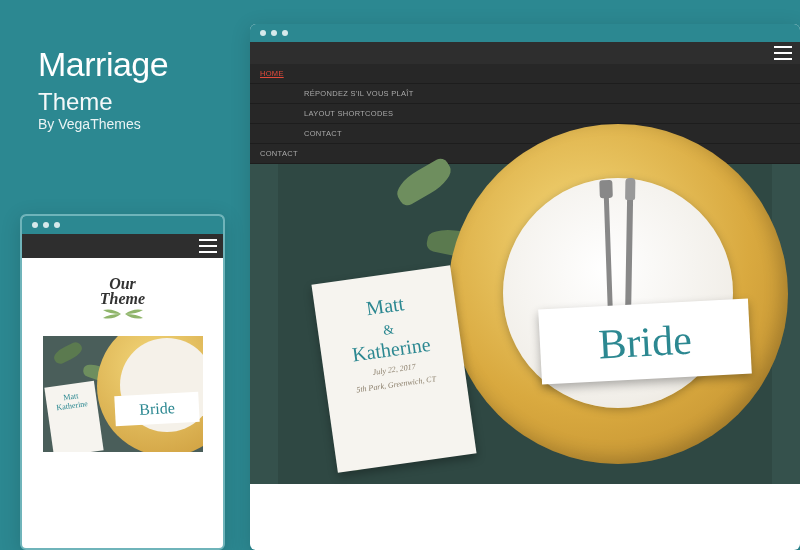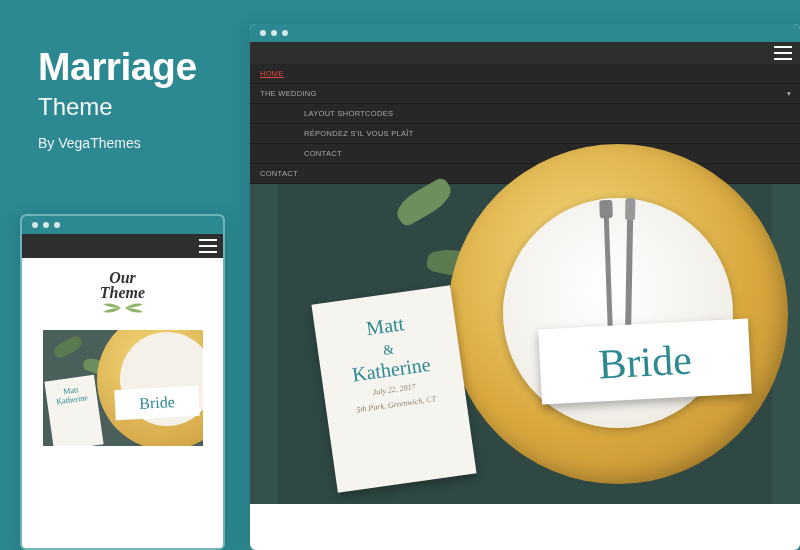--- a/index.html
+++ b/index.html
@@ -11,35 +11,34 @@
     overflow: hidden;
     position: relative;
   }
   .header-block {
     position: absolute;
     left: 38px;
     top: 45px;
     color: #fff;
   }
   .title {
-    font-size: 39px;
-    font-weight: 700;
+    font-size: 34px;
+    font-weight: 400;
     letter-spacing: -0.5px;
     text-align: center;
   }
   .subtitle {
     font-size: 24px;
     font-weight: 300;
     margin-top: 4px;
     opacity: 0.95;
   }
   .byline {
     font-size: 14px;
     font-weight: 300;
-    margin-top: 14px;
     opacity: 0.9;
   }
 
   
   .frame {
     background: #fff;
     border-radius: 6px;
     overflow: hidden;
     box-shadow: 0 4px 20px rgba(0,0,0,0.15);
     position: absolute;
@@ -82,21 +81,21 @@
   }
   .hamburger {
     width: 18px; height: 14px;
     display: flex; flex-direction: column; justify-content: space-between;
   }
   .hamburger span {
     height: 2px; background: #fff; display: block;
   }
   .mobile .hero {
     background: #fff;
-    padding: 12px 10px 10px;
+    padding: 18px 10px 10px;
     display: flex;
     flex-direction: column;
     align-items: center;
   }
   .mobile .logo {
     width: 140px;
     text-align: center;
   }
   .mobile .logo .script {
     font-family: Georgia, 'Times New Roman', serif;
@@ -319,23 +318,22 @@
     <div class="menu">
       <div class="topnav">
         <div class="hamburger">
           <span></span>
             <span></span>
             <span></span>
         </div>
       </div>
       <ul id="menu-list">
           <li class="active">HOME</li>
-          <li>THE WEDDING<span class="caret" style="color: rgb(170, 170, 170);">▾</span></li>
+          <li class="sub">RÉPONDEZ S'IL VOUS PLAÎT</li>
           <li class="sub">LAYOUT SHORTCODES</li>
-          <li class="sub">RÉPONDEZ S'IL VOUS PLAÎT</li>
           <li class="sub">CONTACT</li>
           <li>CONTACT</li>
         </ul>
     </div>
     <div class="hero-img">
       <div class="plate-scene">
         <div class="leaf a"></div>
         <div class="leaf b"></div>
         <div class="leaf c"></div>
         <div class="leaf d"></div>

